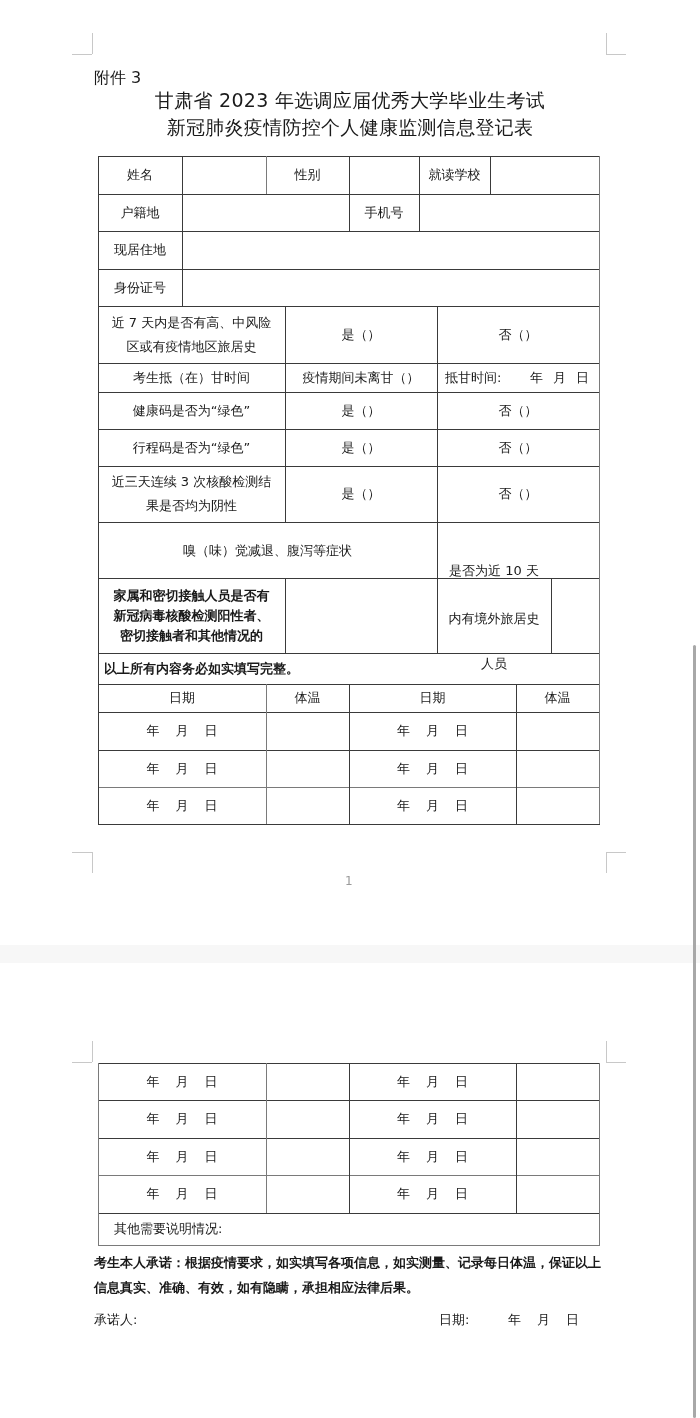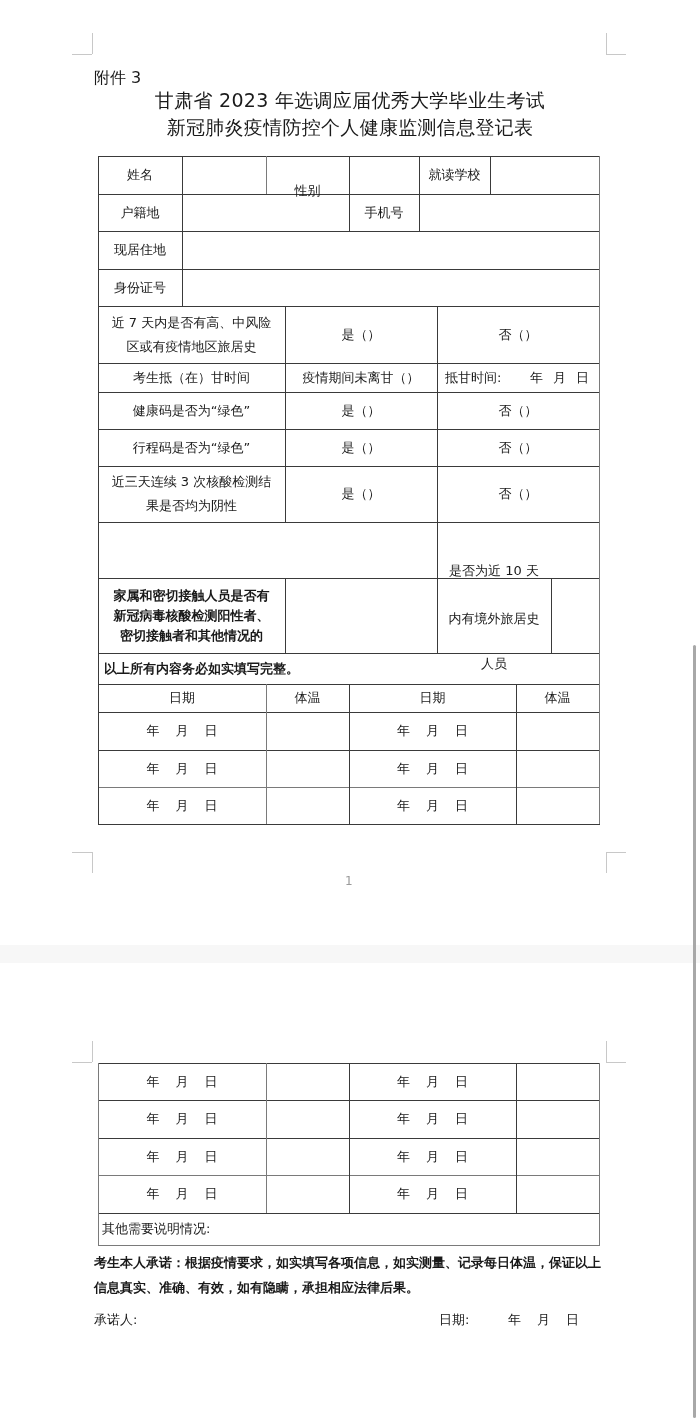--- a/index.html
+++ b/index.html
@@ -19,21 +19,21 @@
 
   .cell {
     position:absolute; box-sizing:border-box;
     display:flex; align-items:center; justify-content:center; text-align:center;
     font-size:13px; line-height:24px; color:#1a1a1a;
   }
   .line-v { position:absolute; width:1px; background:#3a3a3a; }
   .line-h { position:absolute; height:1px; background:#3a3a3a; }
   .line-light { background:#7a7a7a; }
   .bold { font-weight:bold; }
-  .left { justify-content:flex-start; padding-left:4px; }
+  .left { justify-content:flex-start; padding-left:16px; }
   .ymd span { display:inline-block; margin:0 8px; }
   .pledge { position:absolute; left:94px; top:1250px; width:512px; font-size:13px; font-weight:bold; line-height:25px; }
   .sign { position:absolute; font-size:13px; }
 </style>
 </head>
 <body>
 
 <div class="crop-v" style="left:92px;top:33px;height:21px;"></div>
 <div class="crop-h" style="left:72px;top:54px;width:20px;"></div>
 <div class="crop-v" style="left:606px;top:33px;height:21px;"></div>
@@ -89,21 +89,21 @@
   <div class="line-v" style="left:437px;top:306px;height:347px;"></div>
   <div class="line-v" style="left:285px;top:578px;height:75px;"></div>
   <div class="line-v" style="left:551px;top:578px;height:75px;"></div>
 
   <div class="line-v line-light" style="left:266px;top:684px;height:140px;"></div>
   <div class="line-v" style="left:349px;top:684px;height:140px;"></div>
   <div class="line-v" style="left:516px;top:684px;height:140px;"></div>
 
   <div class="cell" style="left:98px;top:156px;width:84px;height:38px;text-align:center;">姓名</div>
   <div class="cell" style="left:182px;top:156px;width:84px;height:38px;"></div>
-  <div class="cell" style="left:266px;top:172px;width:83px;height:38px;">性别</div>
+  <div class="cell" style="left:266px;top:156px;width:83px;height:38px;">性别</div>
   <div class="cell" style="left:349px;top:156px;width:70px;height:38px;"></div>
   <div class="cell" style="left:419px;top:156px;width:71px;height:38px;">就读学校</div>
   <div class="cell" style="left:490px;top:156px;width:109px;height:38px;"></div>
 
   <div class="cell" style="left:98px;top:194px;width:84px;height:37px;">户籍地</div>
   <div class="cell" style="left:182px;top:194px;width:167px;height:37px;"></div>
   <div class="cell" style="left:349px;top:194px;width:70px;height:37px;">手机号</div>
   <div class="cell" style="left:419px;top:194px;width:180px;height:37px;"></div>
 
   <div class="cell" style="left:98px;top:231px;width:84px;height:38px;">现居住地</div>
@@ -135,20 +135,21 @@
   <div class="cell" style="left:437px;top:429px;width:162px;height:37px;">否（）</div>
 
   <div class="cell" style="left:98px;top:466px;width:187px;height:56px;flex-direction:column;">
     <div>近三天连续 3 次核酸检测结</div>
     <div>果是否均为阴性</div>
   </div>
   <div class="cell" style="left:285px;top:466px;width:152px;height:56px;">是（）</div>
   <div class="cell" style="left:437px;top:466px;width:162px;height:56px;">否（）</div>
 
   <div class="cell" style="left:98px;top:522px;width:339px;height:56px;flex-direction:column;line-height:27px;">
+    <div>嗅（味）觉减退、腹泻等症状</div>
   </div>
   <div class="cell" style="left:437px;top:522px;width:162px;height:56px;"></div>
 
   <div class="cell" style="left:98px;top:578px;width:187px;height:75px;flex-direction:column;line-height:20px;font-weight:bold;">
     <div>家属和密切接触人员是否有</div>
     <div>新冠病毒核酸检测阳性者、</div>
     <div>密切接触者和其他情况的</div>
   </div>
   <div class="cell" style="left:285px;top:578px;width:152px;height:75px;"></div>
   <div class="cell" style="left:437px;top:578px;width:114px;height:75px;flex-direction:column;line-height:22px;gap:26px;">

